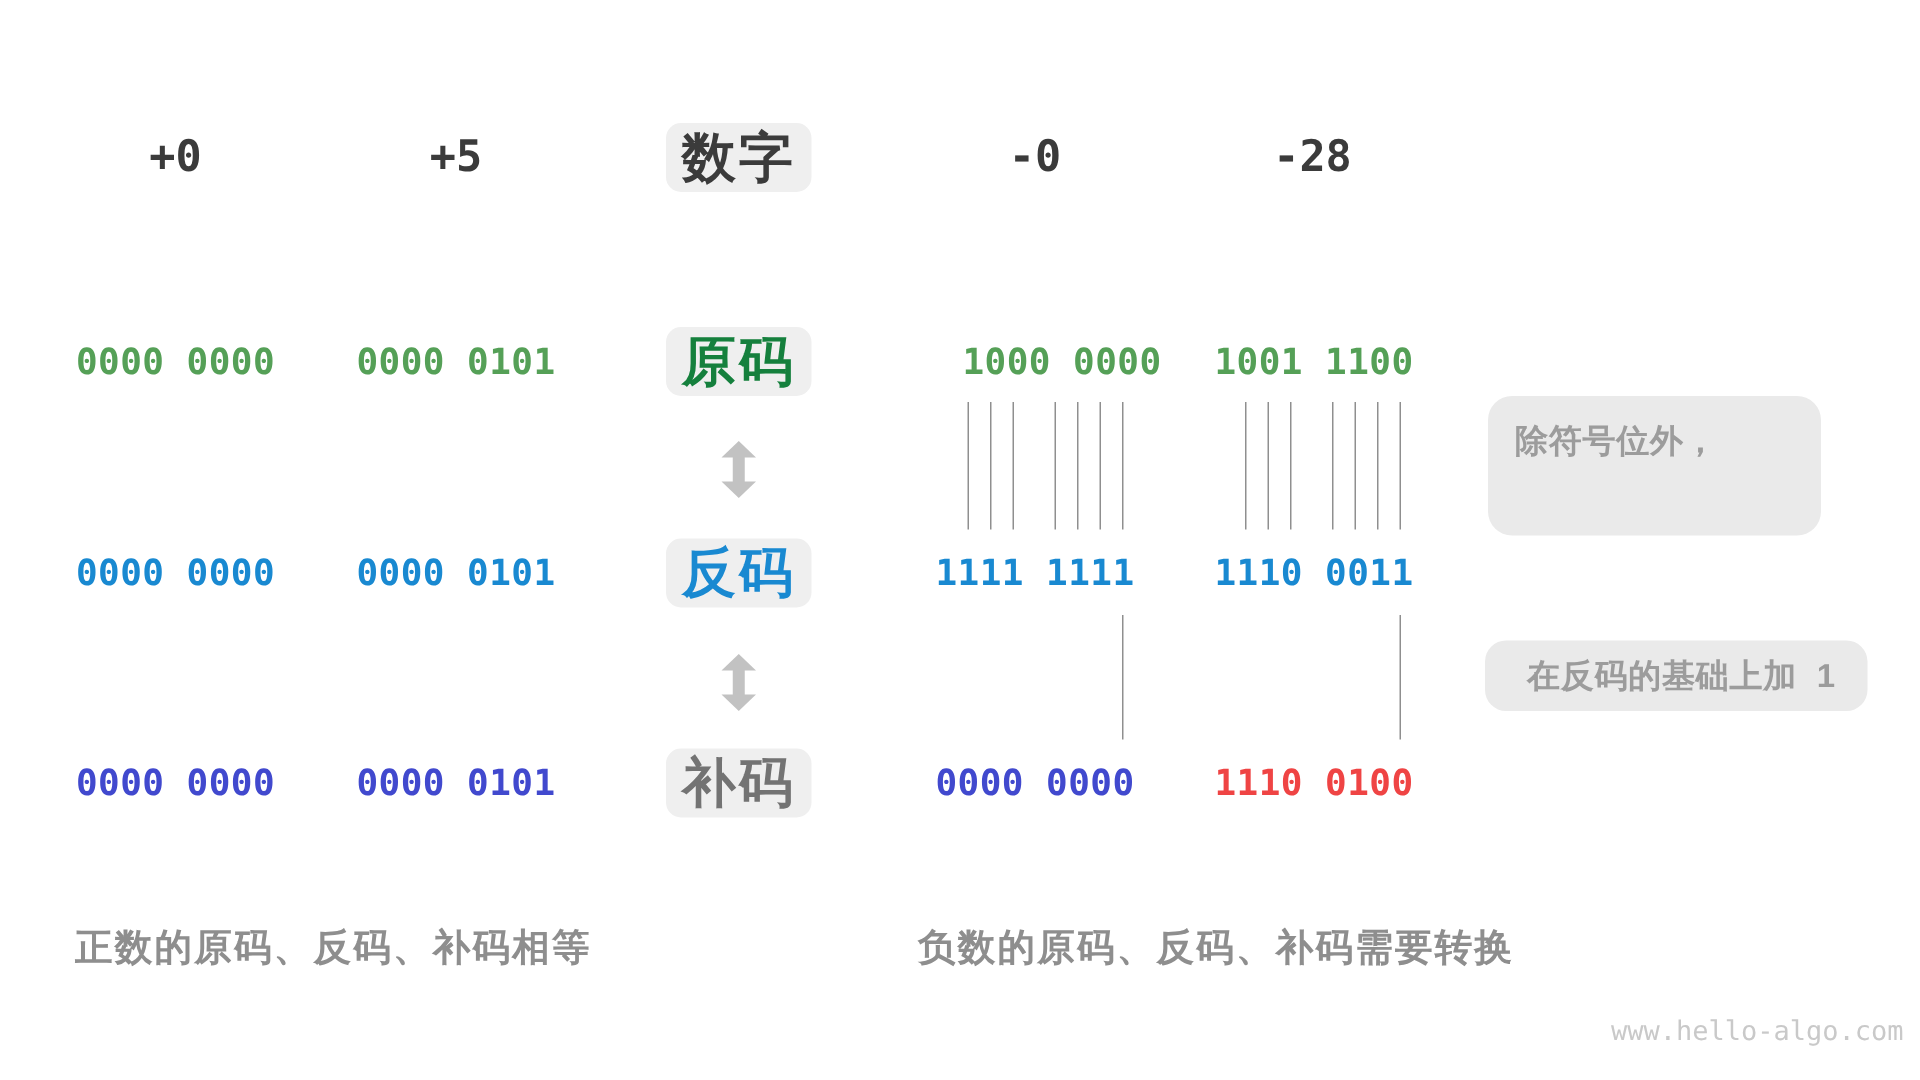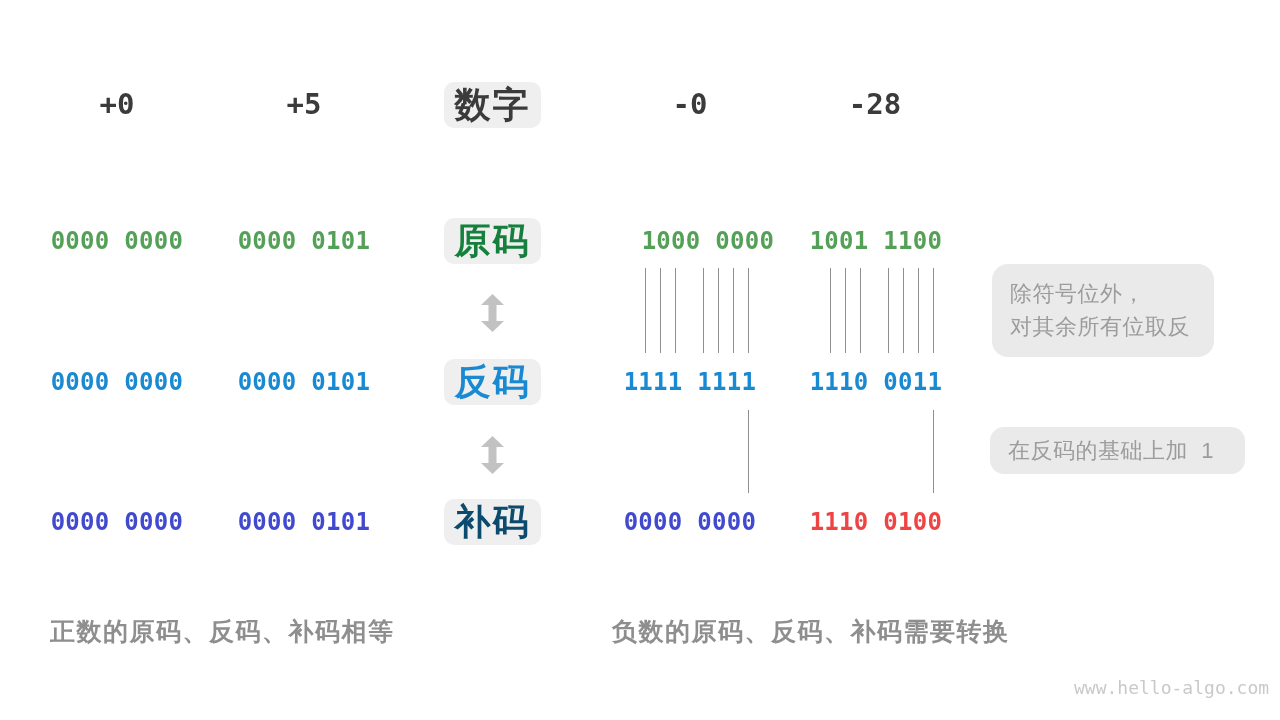--- a/index.html
+++ b/index.html
@@ -25,26 +25,26 @@
     border-radius:10px;display:flex;align-items:center;justify-content:center;
     font-size:36px;font-weight:700;letter-spacing:2px;
   }
   
   .arrow{position:absolute;left:480px;width:25px;height:38px;}
   
   .vline{position:absolute;width:1px;background:#8f8f8f;}
   
   .note{
     position:absolute;background:#eaeaea;border-radius:16px;color:#9c9c9c;
-    font-weight:400;font-size:22px;white-space:pre;letter-spacing:0.5px;
+    font-weight:700;font-size:22px;white-space:pre;letter-spacing:0.5px;
   }
   .note1{left:992px;top:264px;width:222px;height:93px;padding:13px 0 0 18px;
          line-height:33px;box-sizing:border-box;}
   .note2{left:990px;top:427px;width:255px;height:47px;line-height:47px;
-         padding-left:18px;box-sizing:border-box;border-radius:14px;}
+         padding-left:28px;box-sizing:border-box;border-radius:14px;}
   
   .caption{
     position:absolute;top:615px;font-size:25px;font-weight:700;color:#8e8e8e;
     letter-spacing:1.5px;white-space:pre;
   }
   .watermark{
     position:absolute;left:1074px;top:677px;font-family:"DejaVu Sans Mono",monospace;
     font-size:18px;color:#c9c9c9;white-space:pre;
   }
 </style>
@@ -94,23 +94,23 @@
   <polygon points="12.5,0 24,11 1,11" fill="#c2c2c2"></polygon>
   <rect x="8.5" y="9" width="8" height="20" fill="#c2c2c2"></rect>
   <polygon points="12.5,38 24,27 1,27" fill="#c2c2c2"></polygon>
 </svg>
 
 <div class="vline" style="left:748px;top:410px;height:83px"></div>
 <div class="vline" style="left:933px;top:410px;height:83px"></div>
 
 <div class="bin" style="left: 117px; top: 508px; color: rgb(65, 73, 206);">0000 0000</div>
 <div class="bin" style="left: 304px; top: 508px; color: rgb(65, 73, 206);">0000 0101</div>
-<div class="pill" style="top: 499px; color: #0c4a6e;">补码</div>
+<div class="pill" style="top: 499px; color: #737373;">补码</div>
 <div class="bin" style="left: 690px; top: 508px; color: rgb(65, 73, 206);">0000 0000</div>
 <div class="bin" style="left: 876px; top: 508px; color: #ef4444;">1110 0100</div>
 
-<div class="note note1"><span>除符号位外，</span><br><span>对其余所有位取反</span></div>
+<div class="note note1"><span>除符号位外，</span><br></div>
 <div class="note note2">在反码的基础上加  1</div>
 
 <div class="caption" style="left:50px">正数的原码、反码、补码相等</div>
 <div class="caption" style="left:612px">负数的原码、反码、补码需要转换</div>
 
 <div class="watermark">www.hello-algo.com</div>
 
 </body></html>

